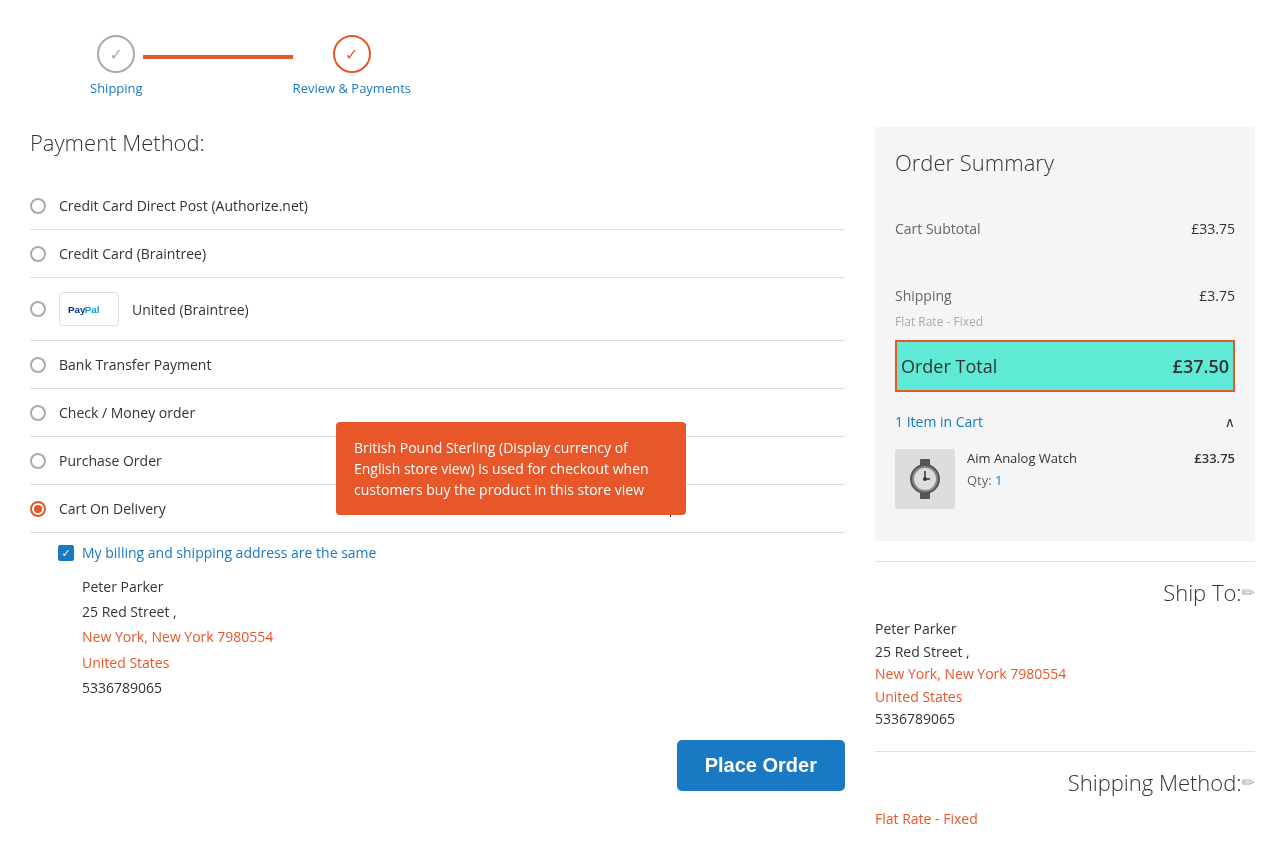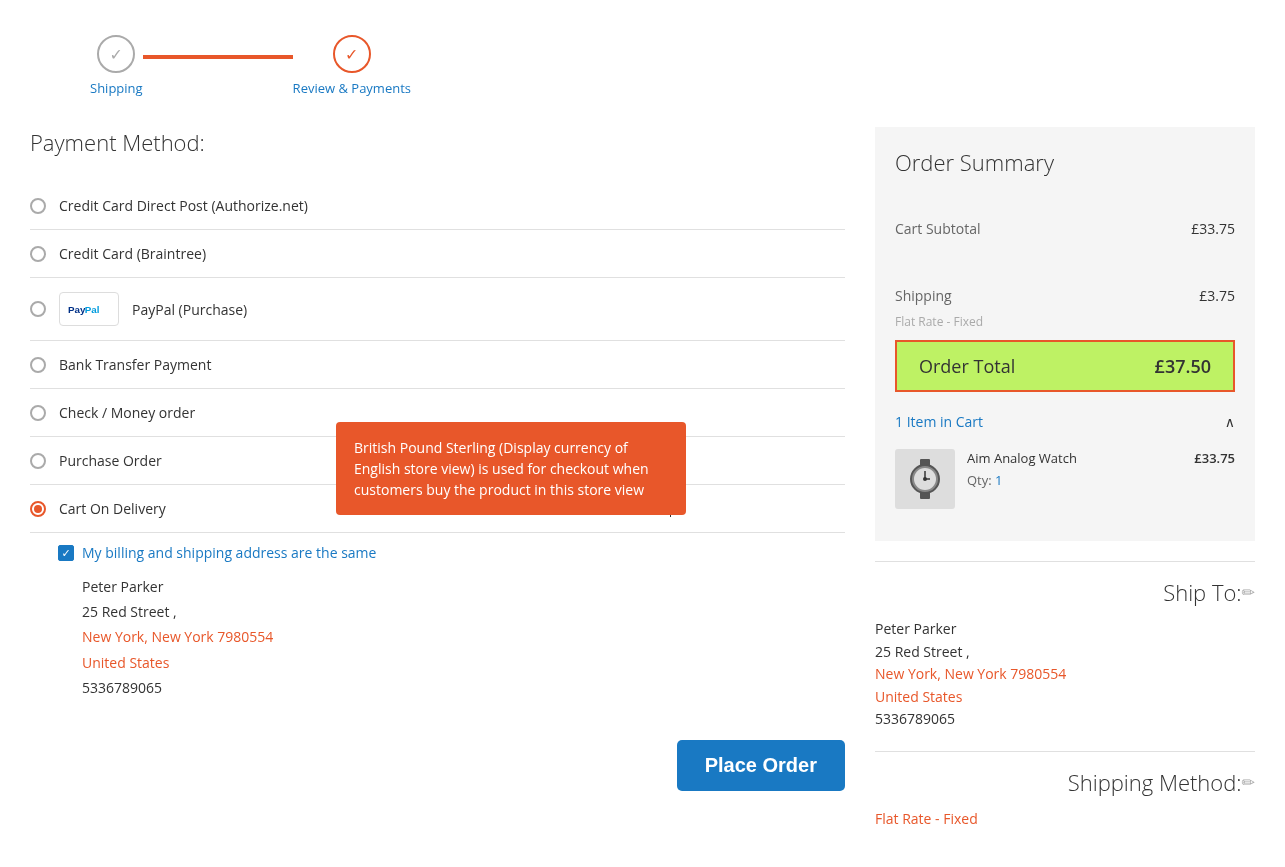--- a/index.html
+++ b/index.html
@@ -50,21 +50,21 @@
     .place-order-btn { background: #1979c3; color: #fff; border: none; padding: 14px 28px; font-size: 20px; font-weight: 600; border-radius: 5px; cursor: pointer; display: block; margin-left: auto; margin-top: 30px; }
 
     
     .right-panel { width: 380px; flex-shrink: 0; }
 
     .order-summary-box { background: #f5f5f5; padding: 20px; margin-bottom: 20px; }
     .order-summary-title { font-size: 22px; font-weight: 300; color: #333; margin-bottom: 18px; }
     .summary-row { display: flex; justify-content: space-between; padding: 6px 0; font-size: 14px; color: #333; margin-top: 36px; }
     .summary-row .label { color: #666; }
     .shipping-subtext { color: #aaa; font-size: 12px; margin-top: 2px; margin-bottom: 6px; }
-    .order-total-row { display: flex; justify-content: space-between; align-items: flex-start; border: 2px solid #e8572a; padding: 12px 22px; margin: 10px 0; background: #bef264; }
+    .order-total-row { display: flex; justify-content: space-between; align-items: flex-start; border: 2px solid #e8572a; padding: 12px 4px; margin: 10px 0; background: #5eead4; }
     .order-total-label { font-size: 18px; font-weight: 400; color: #333; }
     .order-total-amount { font-size: 18px; font-weight: 600; color: #333; }
 
     .cart-items-header { display: flex; justify-content: space-between; align-items: center; padding: 10px 0 6px 0; }
     .cart-items-title { font-size: 14px; font-weight: 400; color: #333; }
     .cart-items-title span { color: #1979c3; }
     .chevron-up { color: #333; font-size: 14px; cursor: pointer; }
 
     .cart-item { display: flex; gap: 12px; padding: 12px 0; justify-content: space-between; }
     .cart-item-img { width: 60px; height: 60px; background: #ddd; display: flex; align-items: center; justify-content: center; overflow: hidden; border-radius: 3px; flex-shrink: 0; }
@@ -122,21 +122,21 @@
         </div>
 
         <div class="payment-option">
           <div class="radio-btn"></div>
           <div class="paypal-logo">
             <svg viewBox="0 0 60 20" width="52" height="20">
               <text x="0" y="16" font-size="14" font-weight="bold" fill="#003087" font-family="Arial">Pay</text>
               <text x="24" y="16" font-size="14" font-weight="bold" fill="#009cde" font-family="Arial">Pal</text>
             </svg>
           </div>
-          <span class="payment-label">PayPal (Purchase)</span>
+          <span class="payment-label">United (Braintree)</span>
         </div>
 
         <div class="tooltip-box">
           <span>British Pound Sterling (Display currency of English store view) is used for checkout when customers buy the product in this store view</span>
         </div>
         <div class="tooltip-line"></div>
 
         <div class="payment-option">
           <div class="radio-btn"></div>
           <span class="payment-label">Bank Transfer Payment</span>

